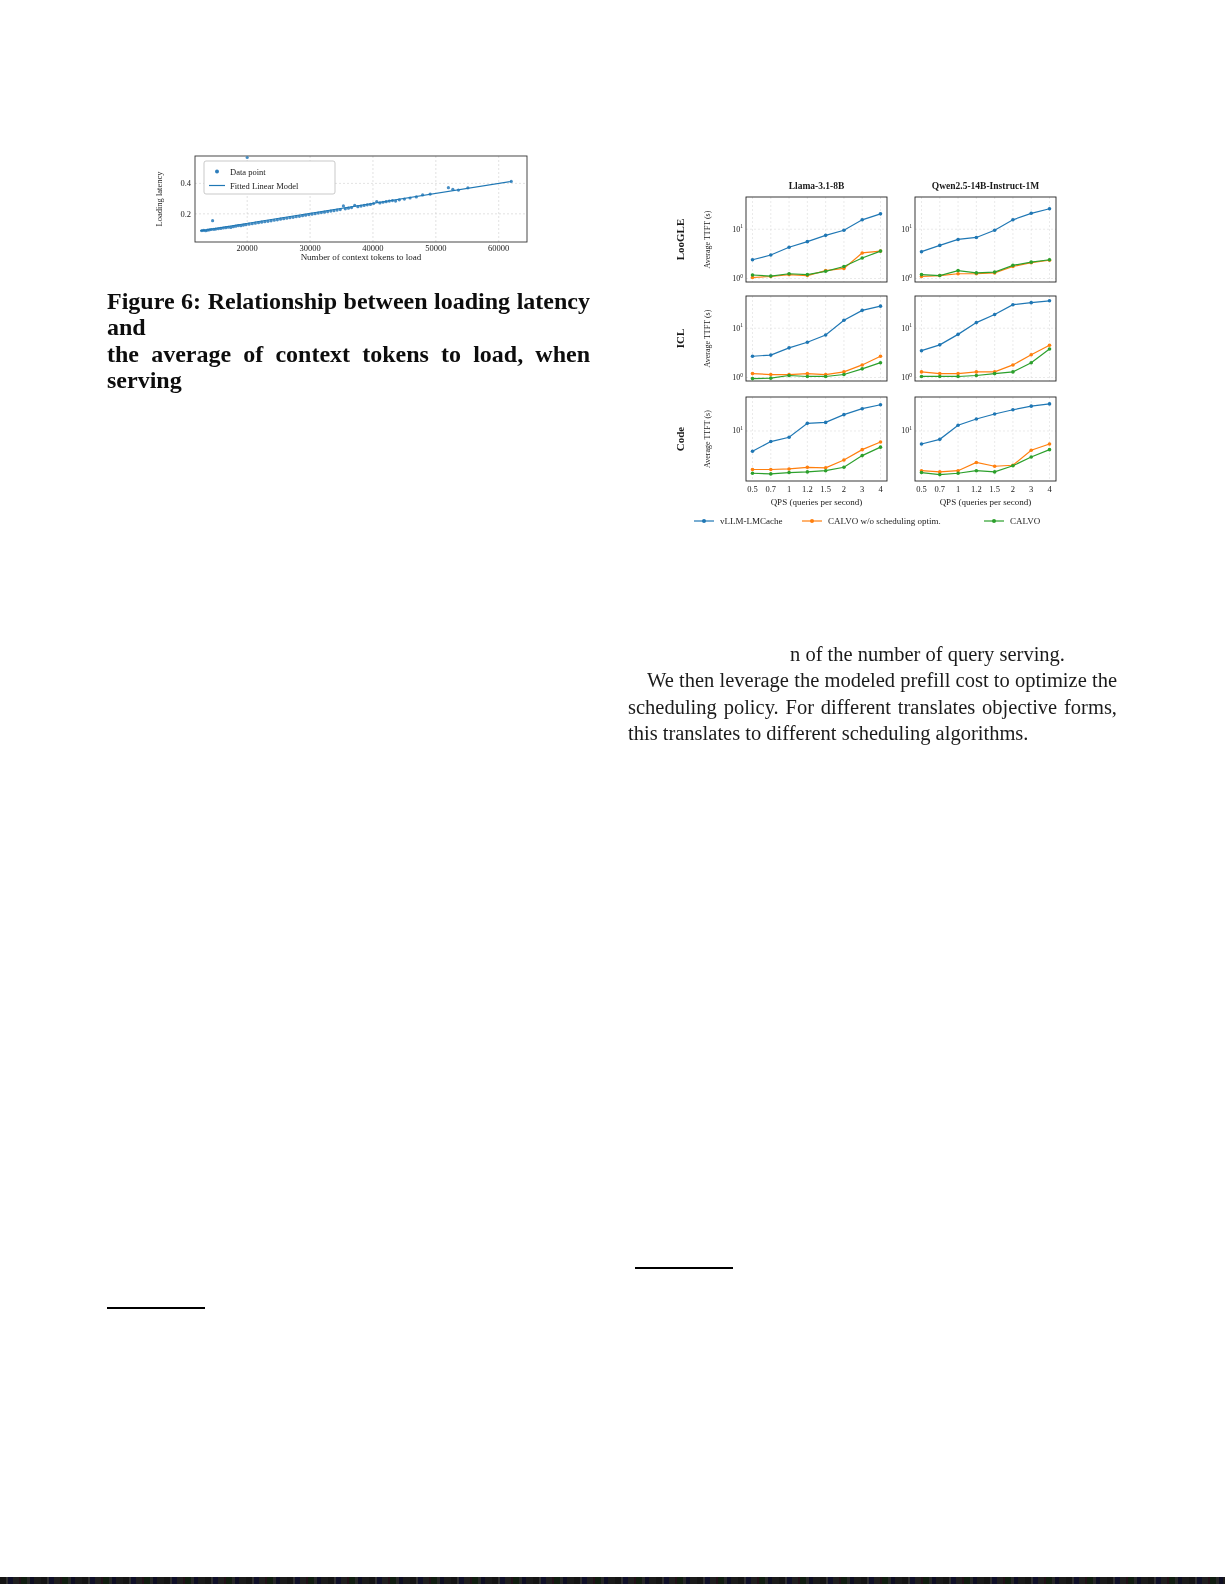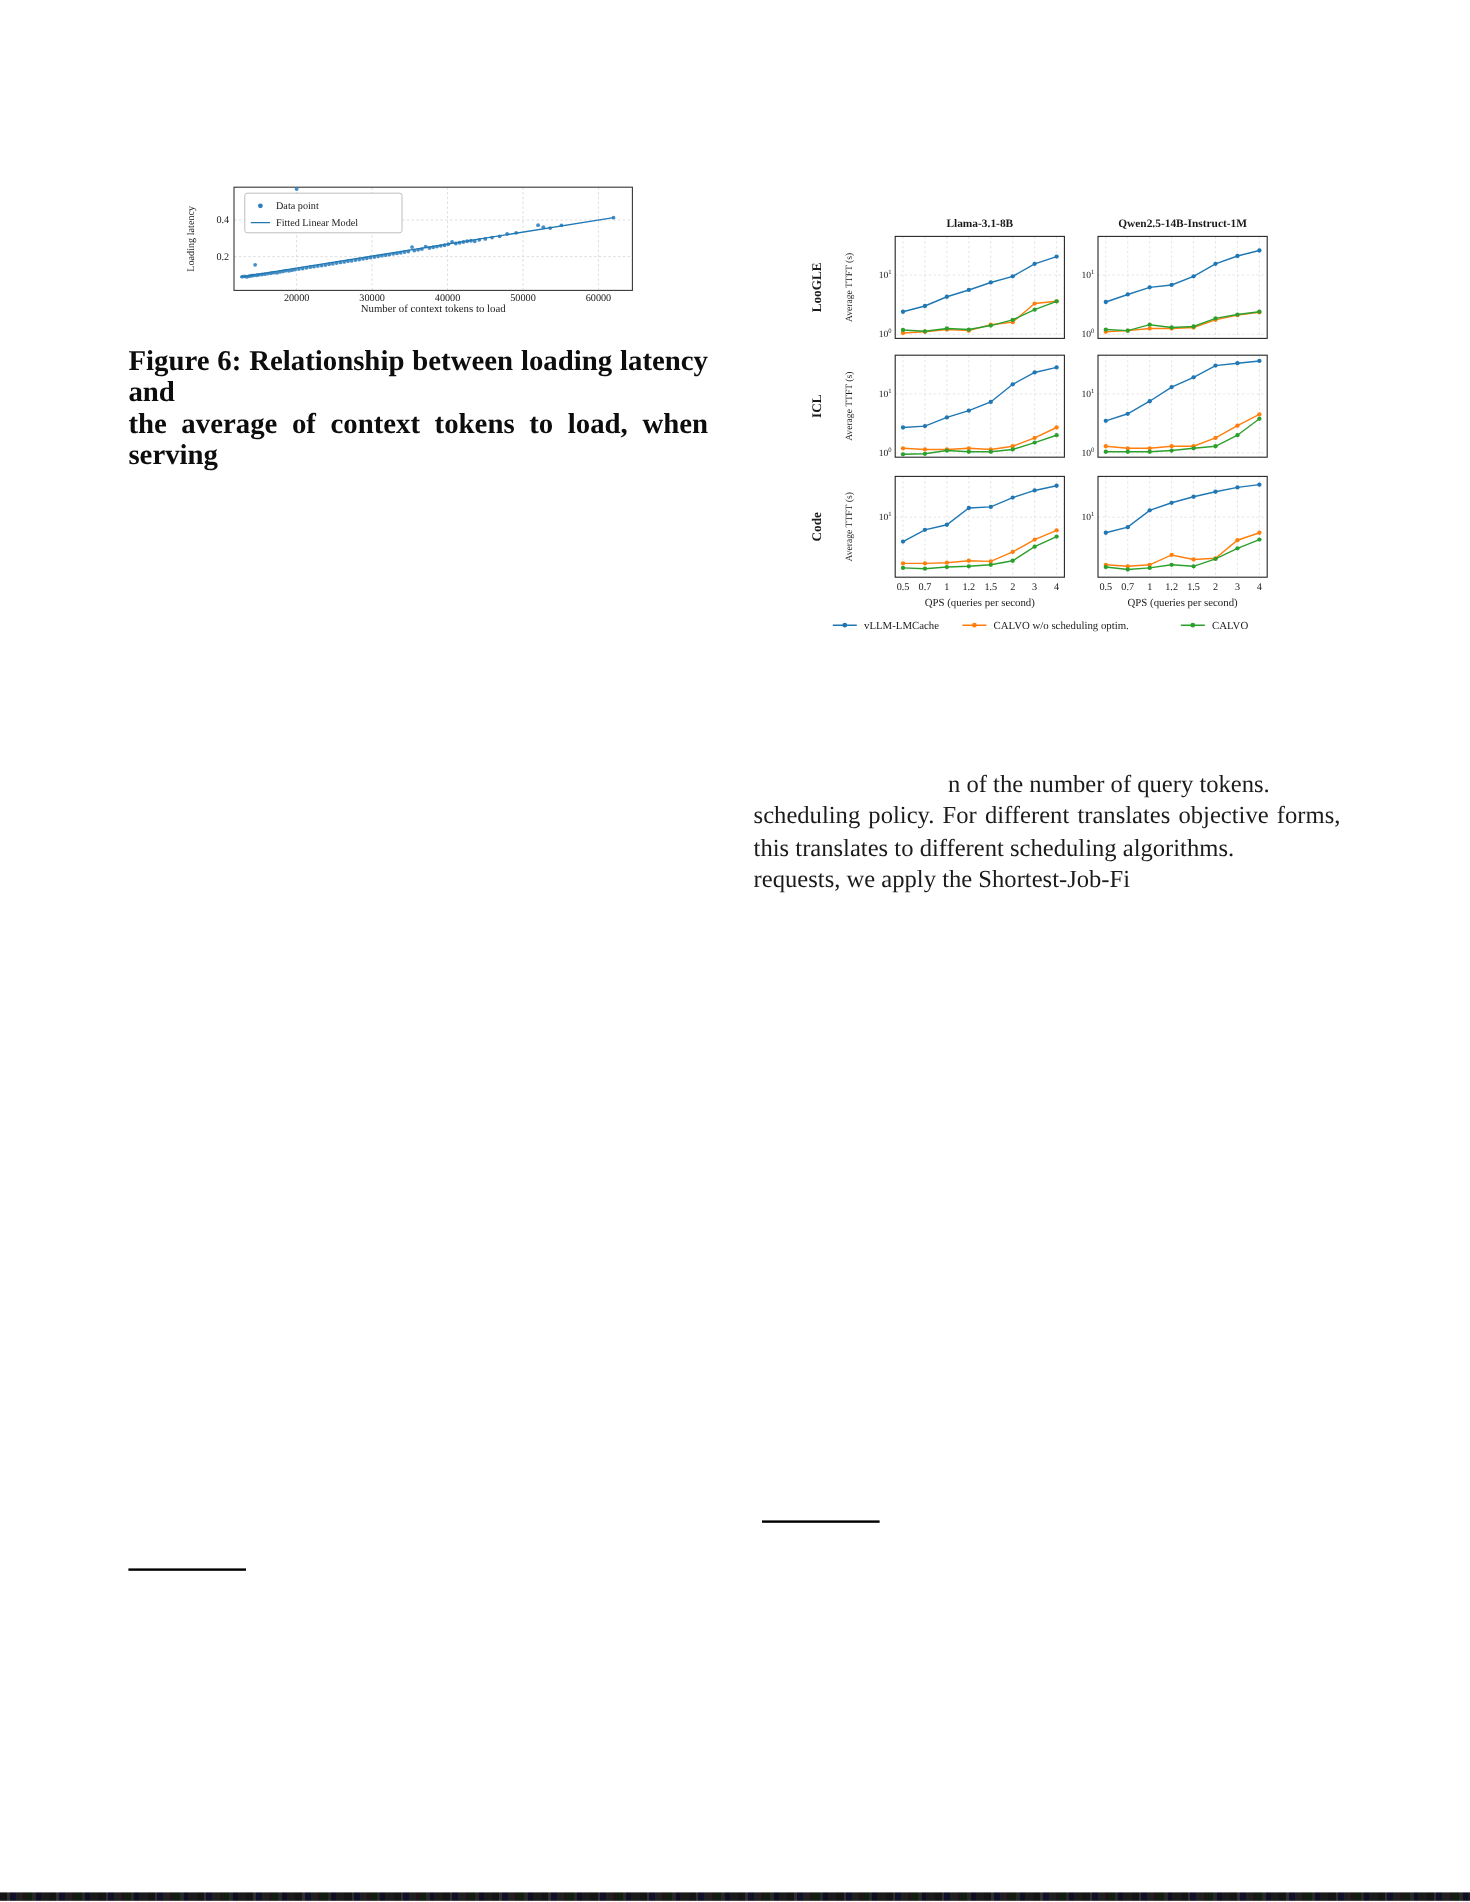--- a/index.html
+++ b/index.html
@@ -426,24 +426,24 @@
       <text x="48" y="348" font-size="9">vLLM-LMCache</text>
       <line x1="130" y1="345" x2="150" y2="345" stroke="#ff7f0e" stroke-width="1.2"></line>
       <circle cx="140" cy="345" r="2" fill="#ff7f0e"></circle>
       <text x="156" y="348" font-size="9">CALVO w/o scheduling optim.</text>
       <line x1="312" y1="345" x2="332" y2="345" stroke="#2ca02c" stroke-width="1.2"></line>
       <circle cx="322" cy="345" r="2" fill="#2ca02c"></circle>
       <text x="338" y="348" font-size="9">CALVO</text>
     </svg>
 
   <div class="abs bodytext">
-    <div class="hang">n of the number of query tokens.</div>
+    <div class="hang">n of the number of query serving.</div>
+    <div class="jline indent">We then leverage the modeled prefill cost to optimize the</div>
     <div class="jline">scheduling policy. For different translates objective forms,</div>
     <div>this translates to different scheduling algorithms.</div>
-    <div>requests, we apply the Shortest-Job-Fi</div>
   </div>
 
   <div class="abs rule rule-left"></div>
   <div class="abs rule rule-right"></div>
 
   <div class="abs scan-bar"></div>
 
 </div>
 
 </body></html>

